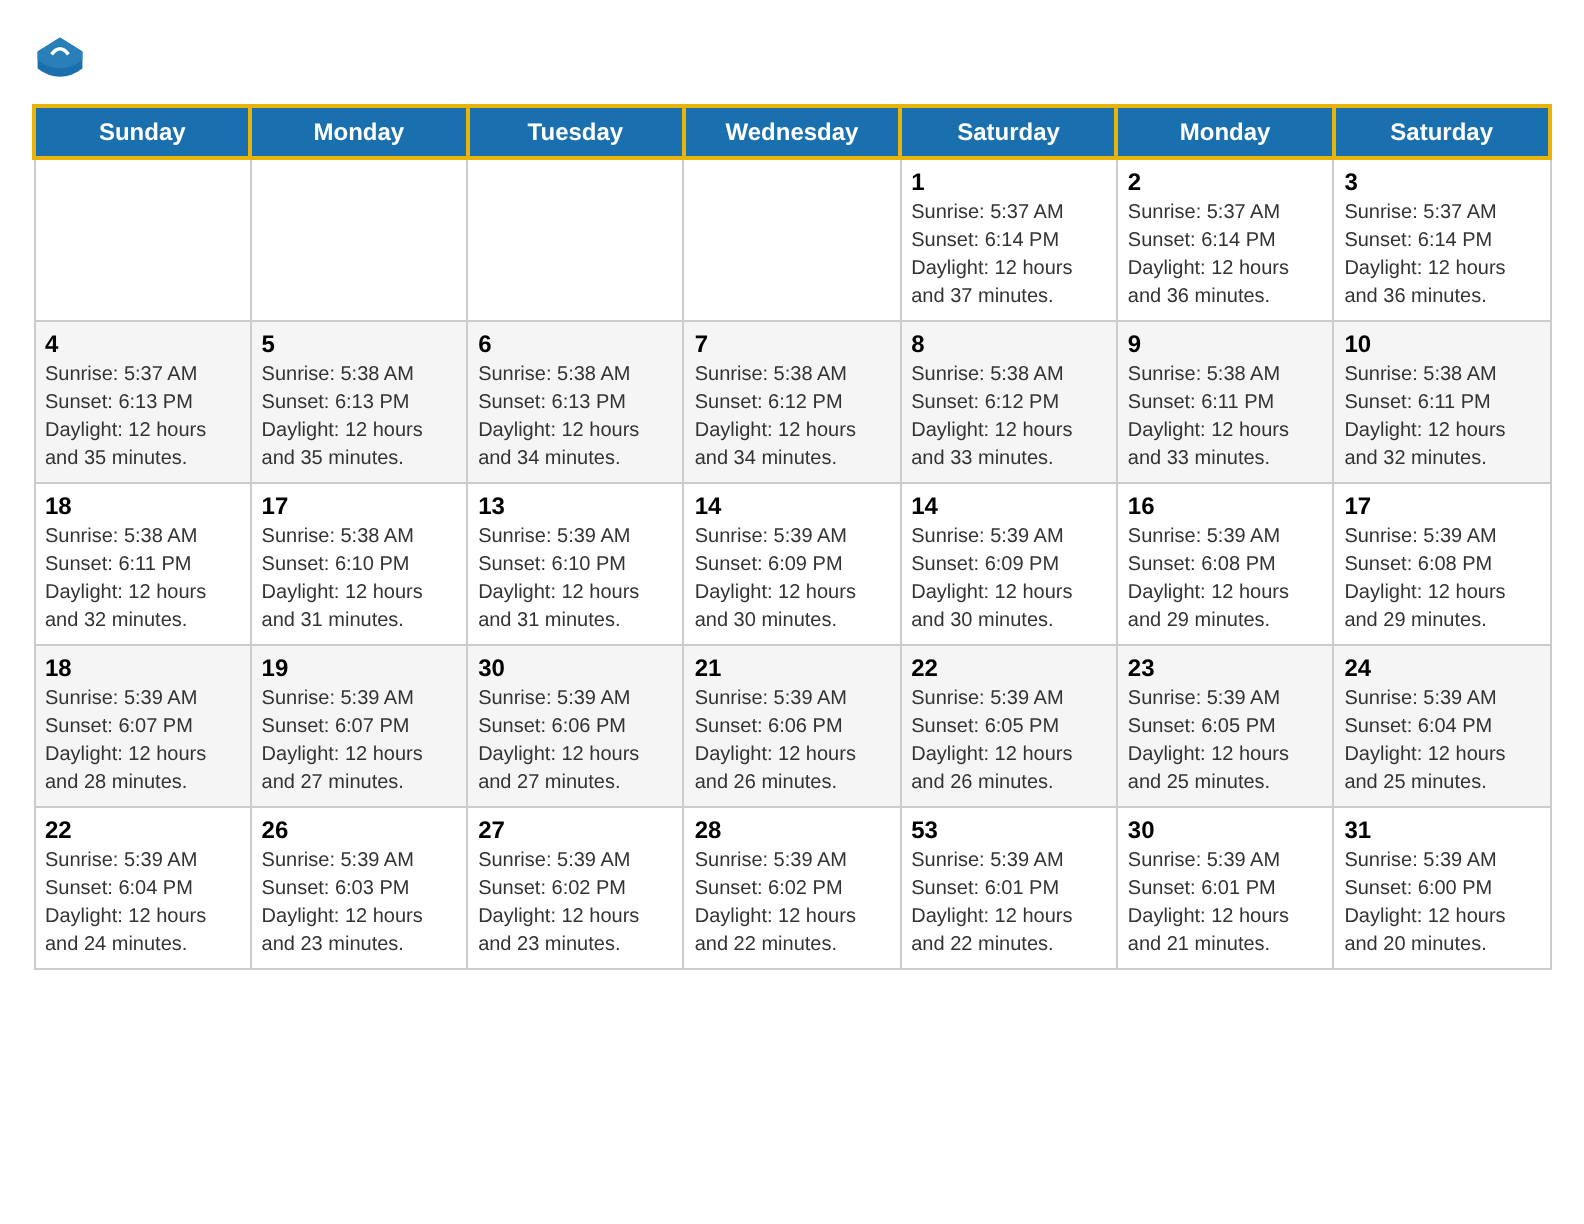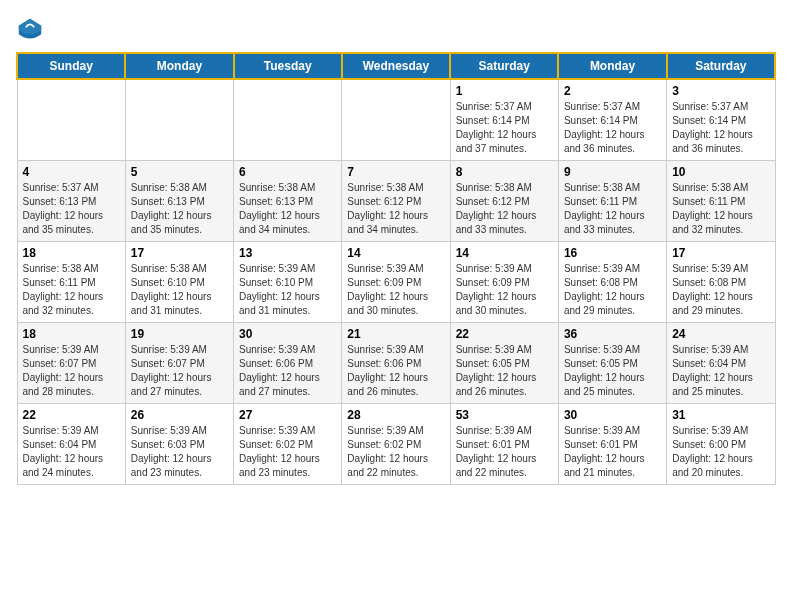--- a/index.html
+++ b/index.html
@@ -272,21 +272,21 @@
 and 26 minutes.</div>
         </td>
         <td>
           <span class="day-num">22</span>
           <div class="day-info" style="white-space: pre-line;">Sunrise: 5:39 AM
 Sunset: 6:05 PM
 Daylight: 12 hours
 and 26 minutes.</div>
         </td>
         <td>
-          <span class="day-num">36</span>
+          <span class="day-num">23</span>
           <div class="day-info" style="white-space: pre-line;">Sunrise: 5:39 AM
 Sunset: 6:05 PM
 Daylight: 12 hours
 and 25 minutes.</div>
         </td>
         <td>
           <span class="day-num">24</span>
           <div class="day-info" style="white-space: pre-line;">Sunrise: 5:39 AM
 Sunset: 6:04 PM
 Daylight: 12 hours

